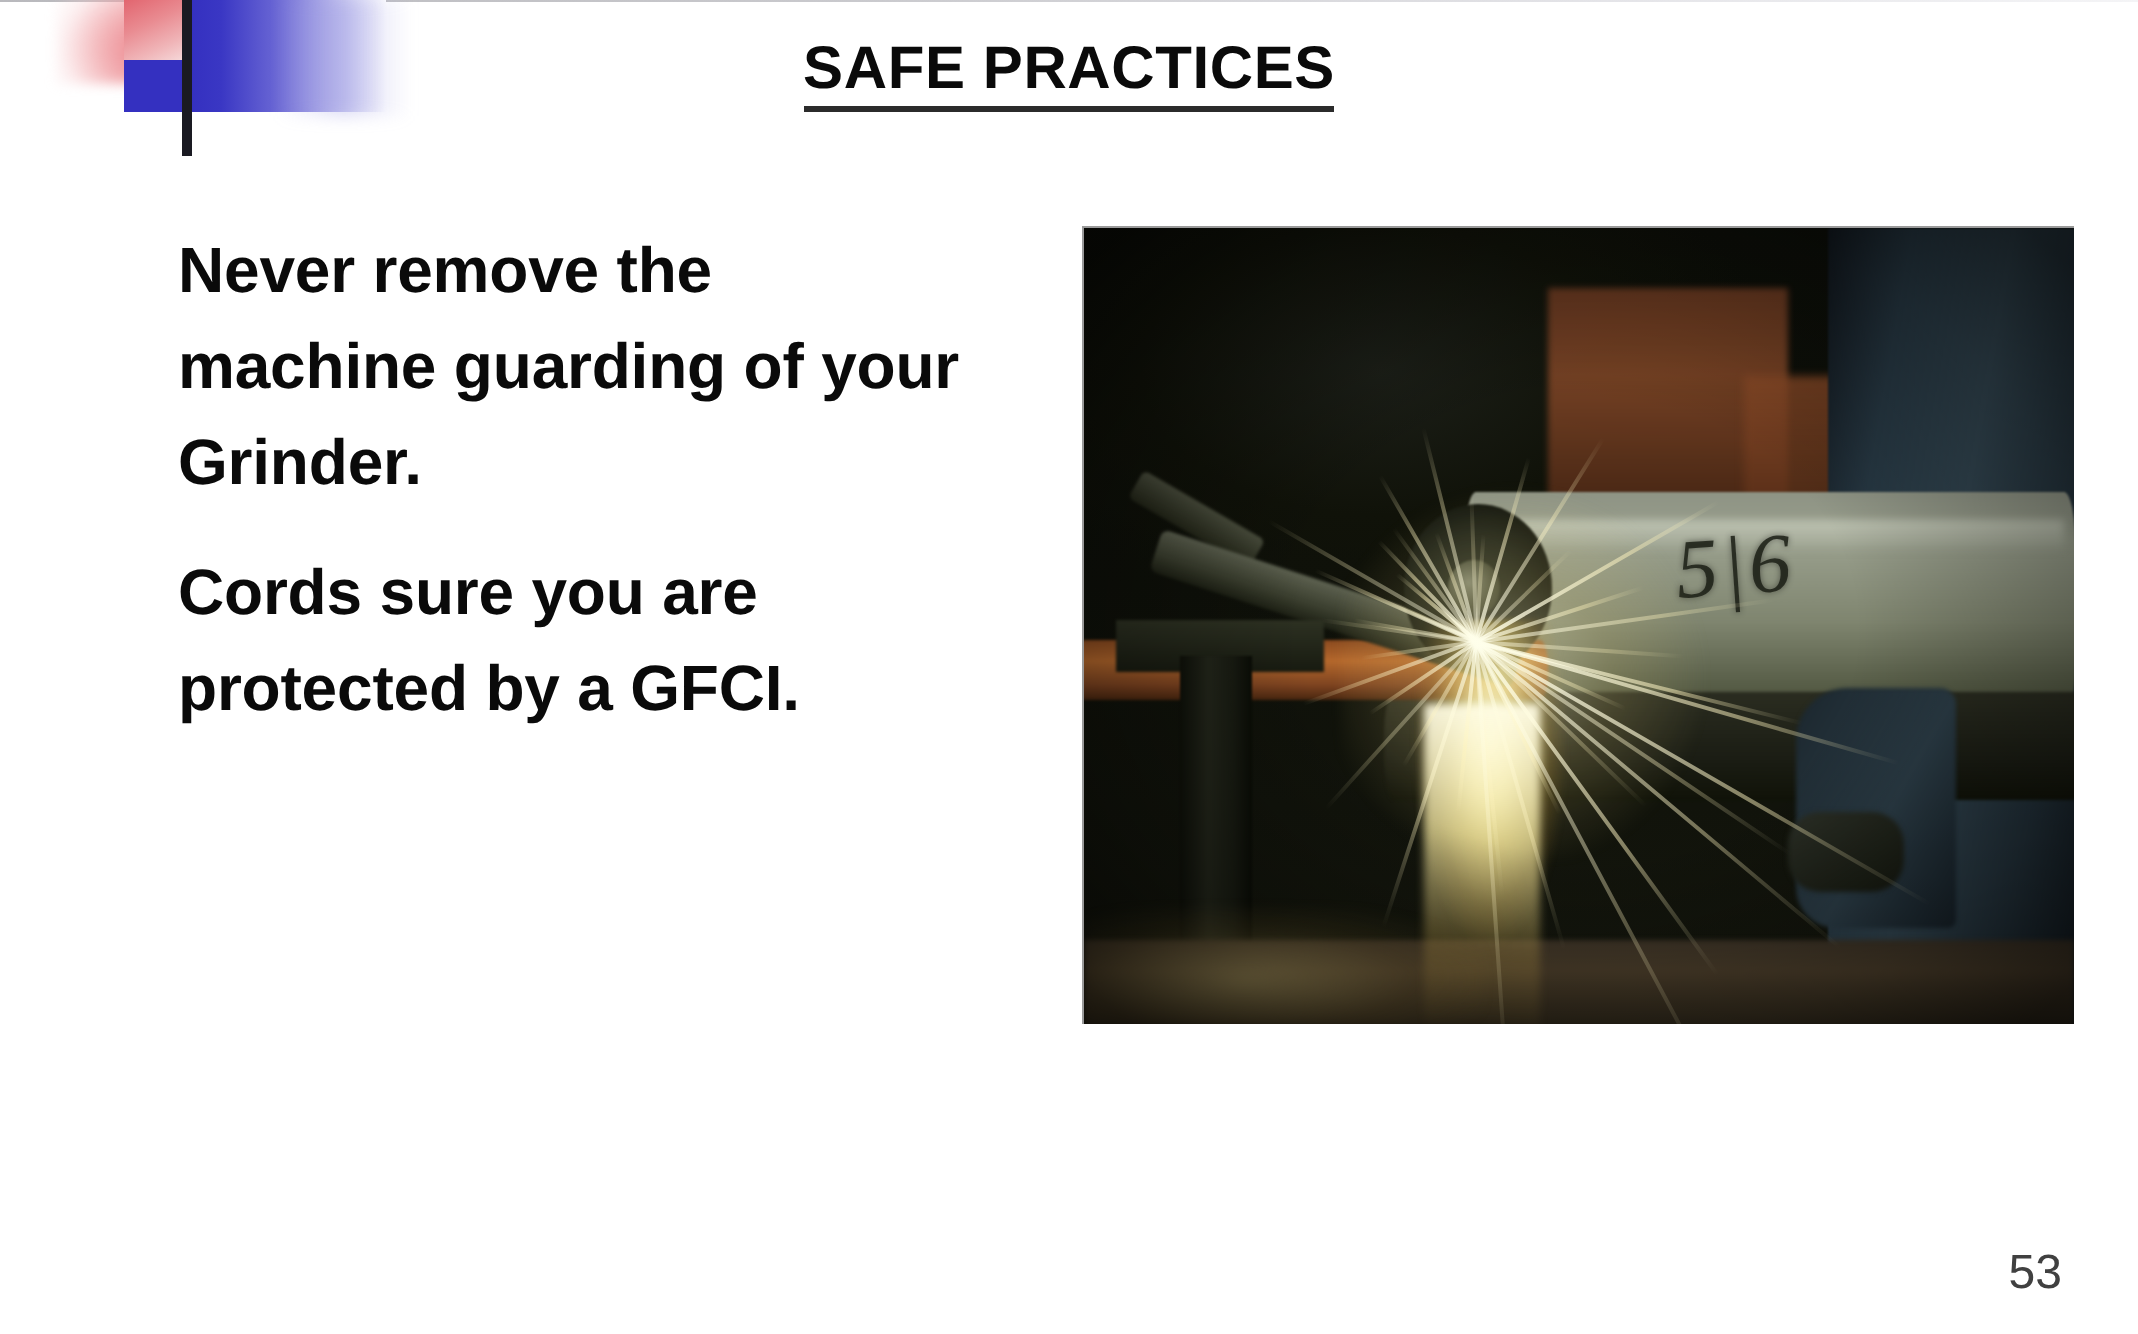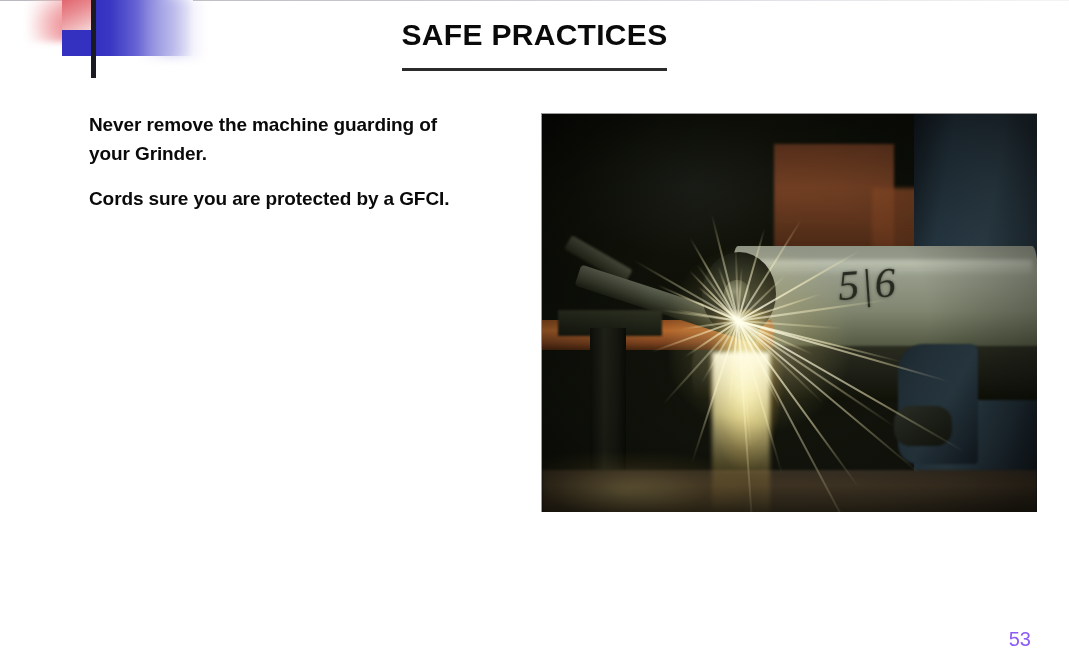--- a/index.html
+++ b/index.html
@@ -76,32 +76,32 @@
     width: 1069px;
     text-align: center;
     font-size: 30px;
     font-weight: bold;
     color: #0a0a0a;
     letter-spacing: 0.3px;
   }
   #title .t-inner {
     display: inline-block;
     border-bottom: 3px solid #2b2b2b;
-    padding-bottom: 17px;
+    padding-bottom: 2px;
     line-height: 1.1;
   }
 
   
   #body-text {
     position: absolute;
     left: 89px; top: 111px;
     width: 428px;
   }
   #body-text .para {
-    font-size: 19px;
+    font-size: 32px;
     font-weight: bold;
     color: #0a0a0a;
     line-height: 1.50;
     margin: 0 0 17px 0;
     letter-spacing: -0.1px;
   }
   #body-text .para:last-child { margin-bottom: 0; }
   #body-text .para.w-narrow { width: 392px; }
 
   
@@ -272,22 +272,22 @@
   
   #photo .vignette {
     left: 0; top: 0; width: 100%; height: 100%;
     background: radial-gradient(ellipse 330px 270px at 50% 50%, rgba(0,0,0,0) 42%, rgba(0,0,0,0.30) 78%, rgba(0,0,0,0.58) 100%);
   }
 
   
   #slide-number {
     position: absolute;
     right: 38px; bottom: 16px;
-    font-size: 20px;
-    color: #8b5cf6;
+    font-size: 24px;
+    color: #404040;
   }
 </style>
 </head>
 <body>
 
 <div id="top-rule"></div>
 
 <div id="logo">
   <div class="red-glow"></div>
   <div class="red-square"></div>

